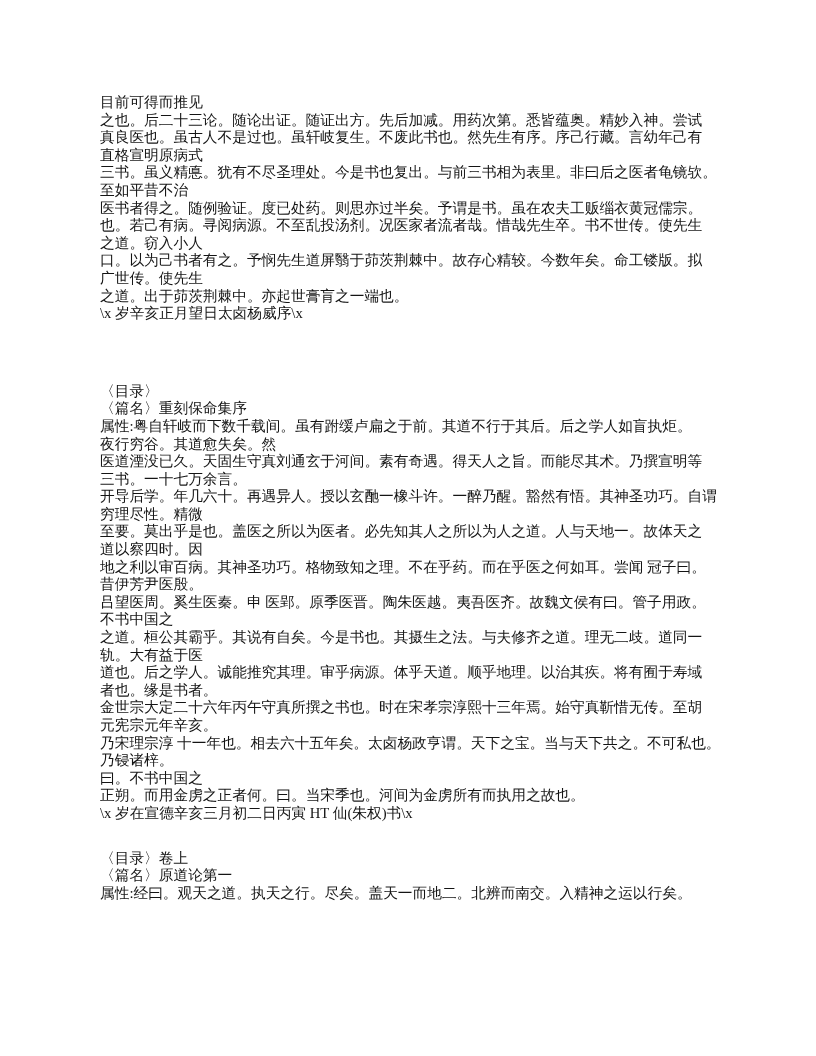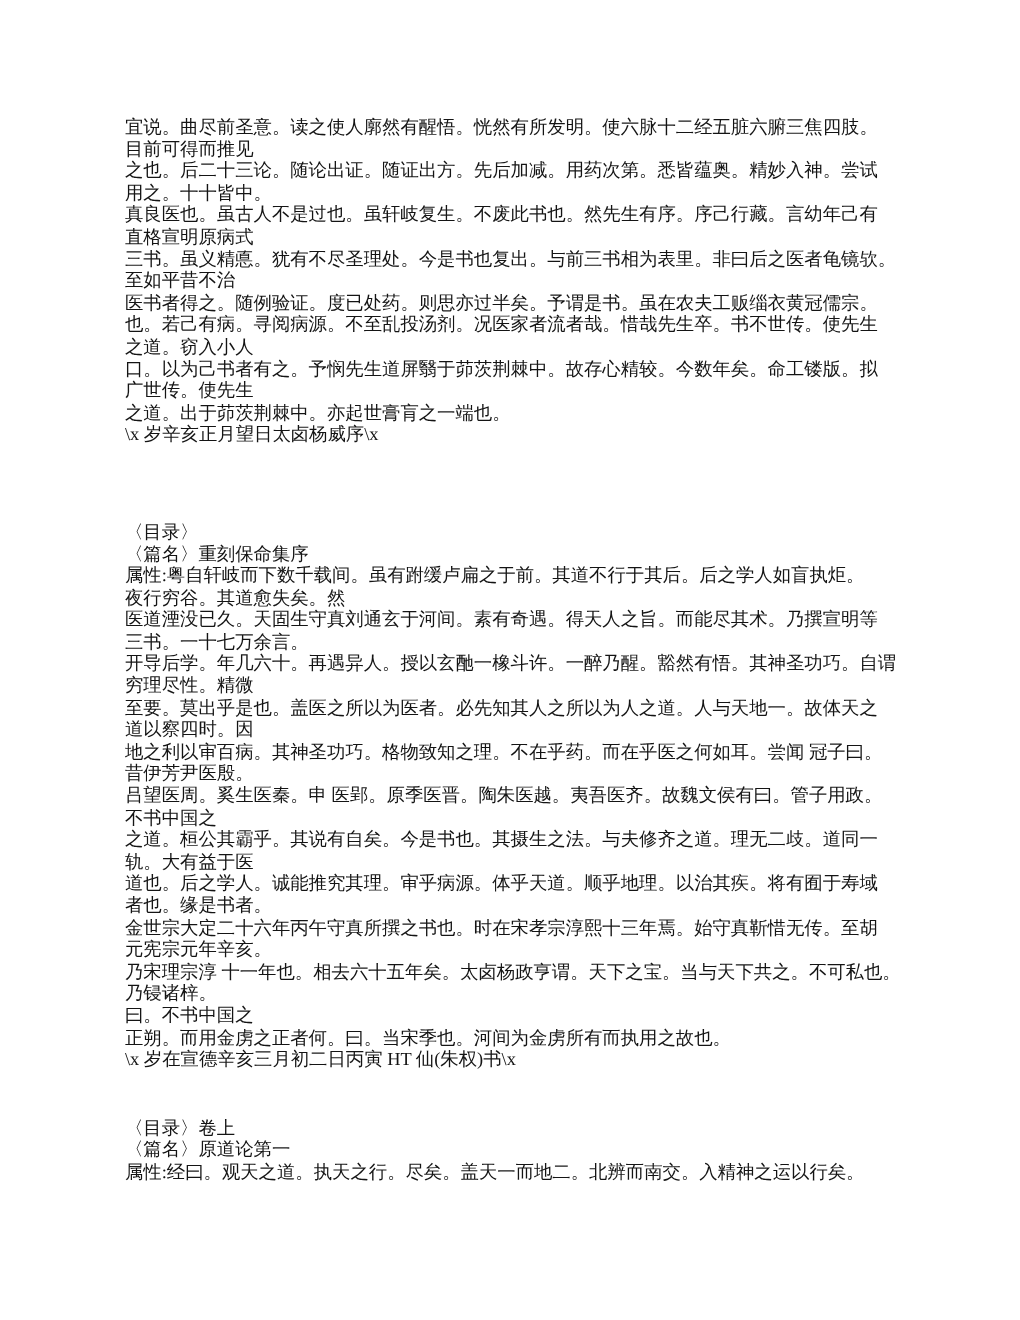--- a/index.html
+++ b/index.html
@@ -20,40 +20,38 @@
     position: absolute;
     left: 100px;
     top: 94px;
     width: 660px;
   }
   .section {
     margin: 0;
     padding: 0;
   }
   .section:nth-child(2) { margin-top: 60px; }
-  .section:nth-child(3) { margin-top: 37px; }
+  .section:nth-child(3) { margin-top: 27px; }
   .line {
     white-space: pre;
     font-size: 14.7px;
     line-height: 17.6px;
     height: 17.6px;
     letter-spacing: 0;
     font-weight: 400;
   }
 </style>
 </head>
 <body>
 
 <div class="page">
   <div class="textblock">
     <div class="section">
-        <div class="line">宜说。曲尽前圣意。读之使人廓然有醒悟。恍然有所发明。使六脉十二经五脏六腑三焦四肢。</div>
         <div class="line">目前可得而推见</div>
         <div class="line">之也。后二十三论。随论出证。随证出方。先后加减。用药次第。悉皆蕴奥。精妙入神。尝试</div>
-        <div class="line">用之。十十皆中。</div>
         <div class="line">真良医也。虽古人不是过也。虽轩岐复生。不废此书也。然先生有序。序己行藏。言幼年己有</div>
         <div class="line">直格宣明原病式</div>
         <div class="line">三书。虽义精悳。犹有不尽圣理处。今是书也复出。与前三书相为表里。非曰后之医者龟镜欤。</div>
         <div class="line">至如平昔不治</div>
         <div class="line">医书者得之。随例验证。度已处药。则思亦过半矣。予谓是书。虽在农夫工贩缁衣黄冠儒宗。</div>
         <div class="line">也。若己有病。寻阅病源。不至乱投汤剂。况医家者流者哉。惜哉先生卒。书不世传。使先生</div>
         <div class="line">之道。窃入小人</div>
         <div class="line">口。以为己书者有之。予悯先生道屏翳于茆茨荆棘中。故存心精较。今数年矣。命工镂版。拟</div>
         <div class="line">广世传。使先生</div>
         <div class="line">之道。出于茆茨荆棘中。亦起世膏肓之一端也。</div>

